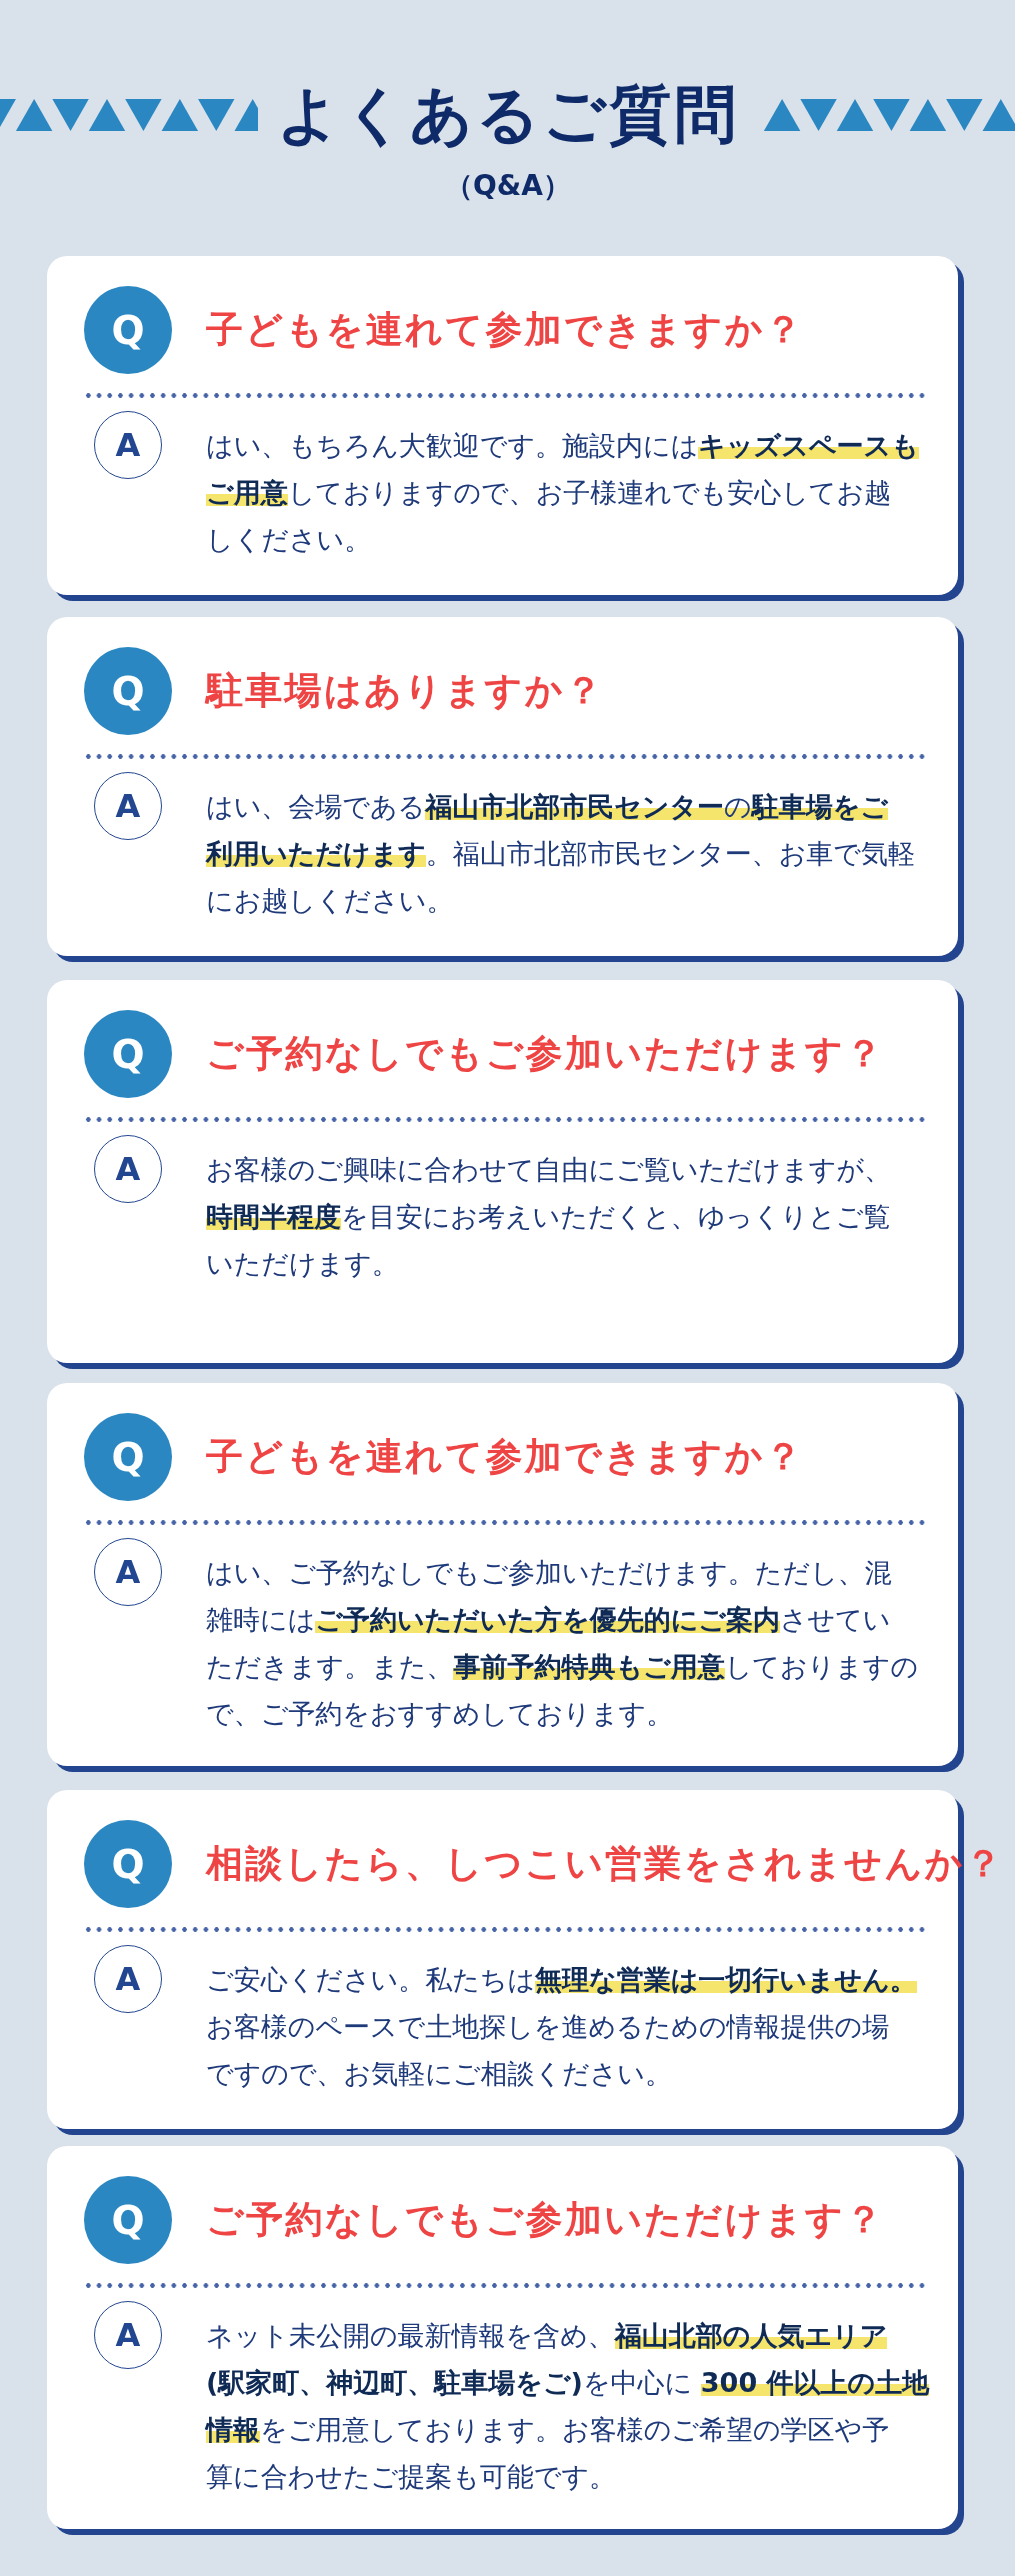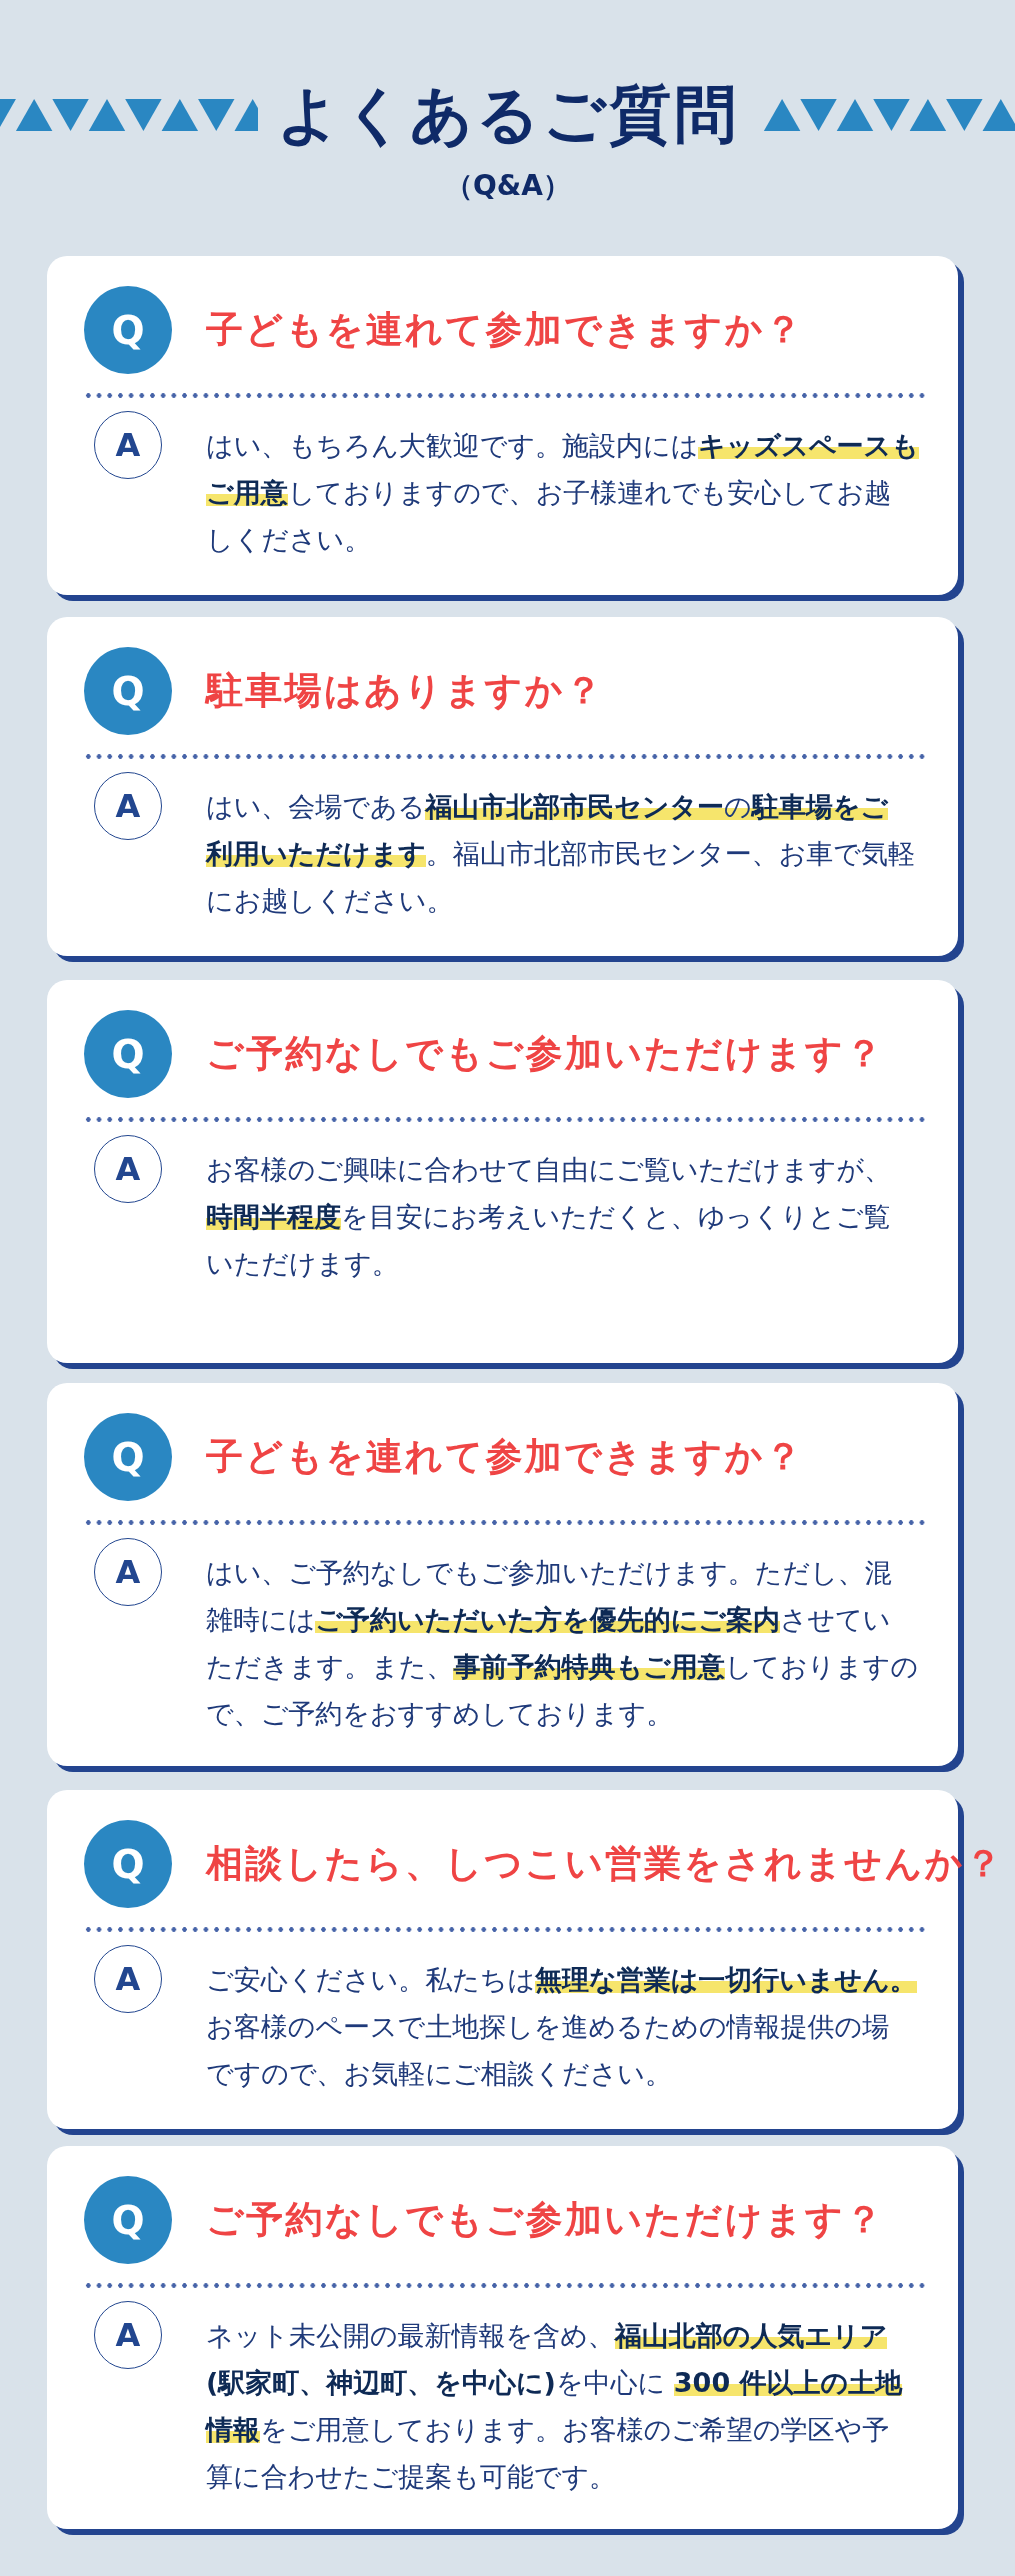--- a/index.html
+++ b/index.html
@@ -253,19 +253,19 @@
           <span>Q</span>
         </div>
       <h2 class="q-text">ご予約なしでもご参加いただけます？</h2>
     </div>
     <div class="dots"></div>
     <div class="a-badge">
         <span>A</span>
       </div>
     <div class="answer">
         <span class="line"><span class="seg">ネット未公開の最新情報を含め、</span><span class="seg b hl">福山北部の人気エリア</span></span>
-        <span class="line"><span class="seg b">(駅家町、神辺町、を中心に)</span><span class="seg">を中心に </span><span class="seg b hl">300 件以上の土地</span></span>
+        <span class="line"><span class="seg b">(駅家町、神辺町、駐車場をご)</span><span class="seg">を中心に </span><span class="seg b hl">300 件以上の土地</span></span>
         <span class="line"><span class="seg b hl">情報</span><span class="seg">をご用意しております。お客様のご希望の学区や予</span></span>
         <span class="line"><span class="seg">算に合わせたご提案も可能です。</span></span>
       </div>
   </section>
   </main>
 
 
 </body></html>

